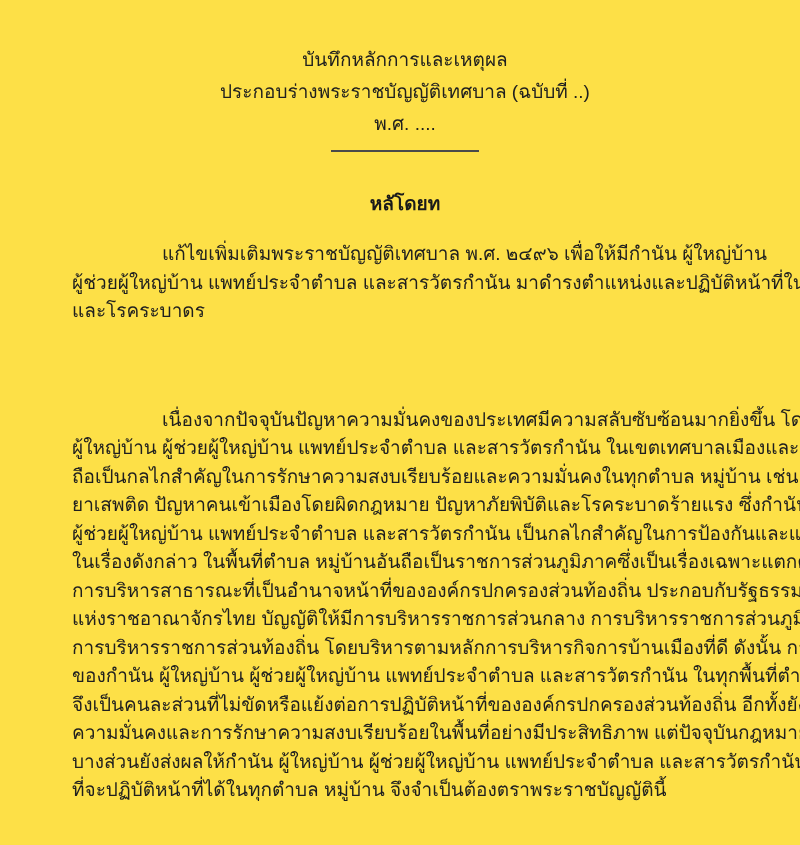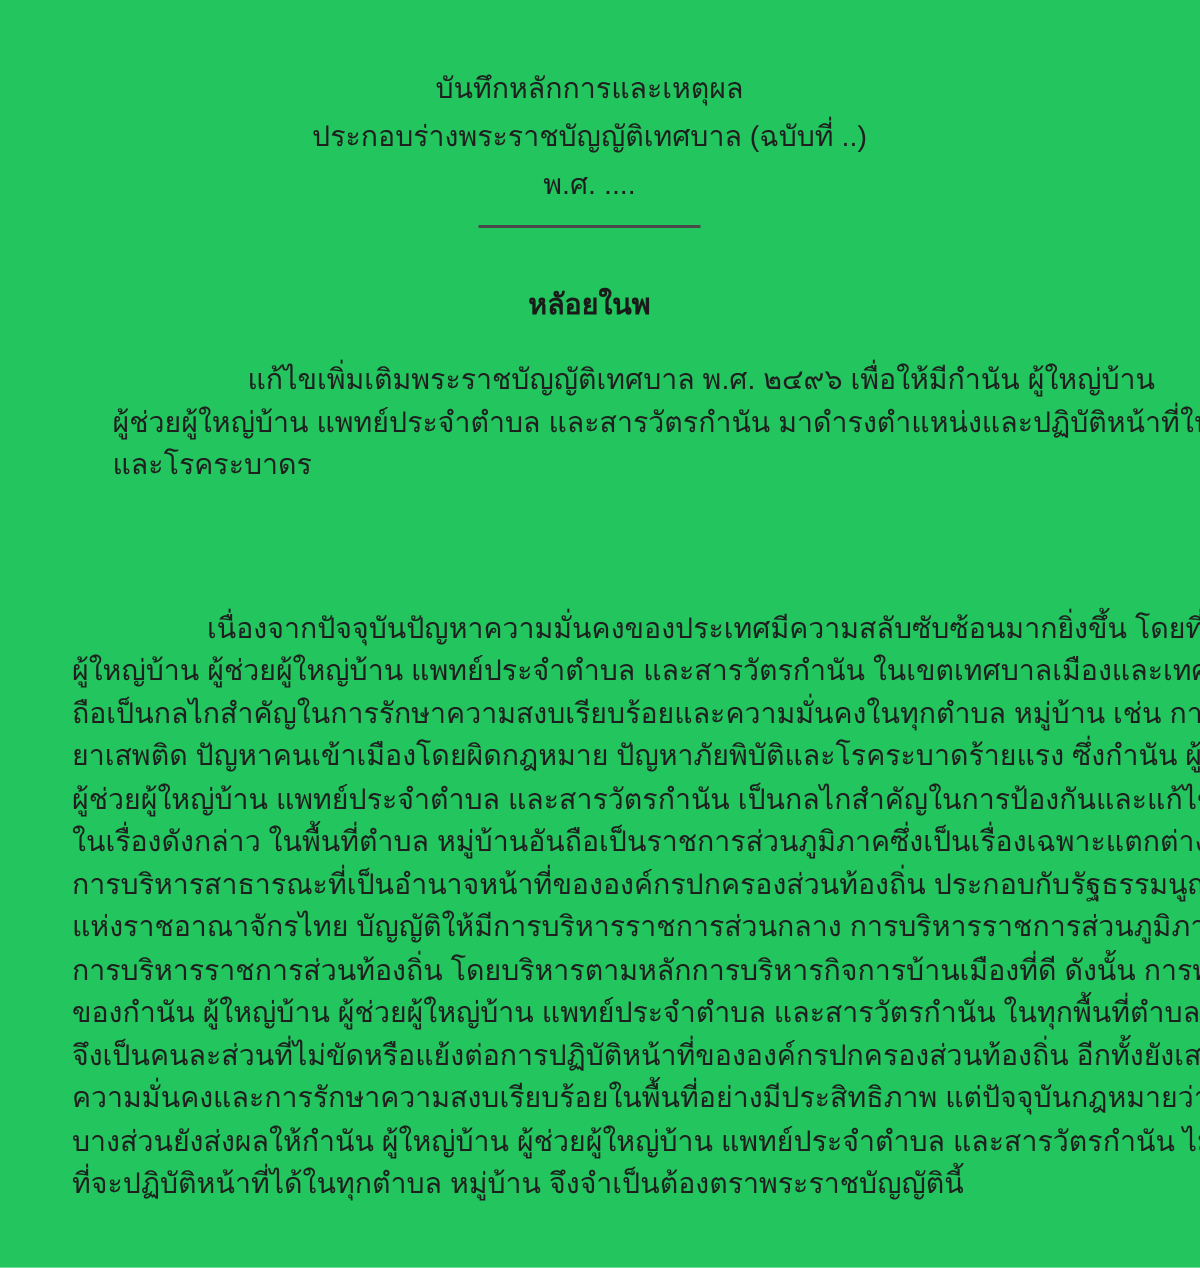--- a/index.html
+++ b/index.html
@@ -9,22 +9,22 @@
   }
   body {
     width: 800px;
     height: 845px;
     overflow: hidden;
   }
   .page {
     box-sizing: border-box;
     width: 800px;
     height: 845px;
-    padding: 44px 62px 0 48px;
-    background: #22c55e;
+    padding: 44px 62px 0 72px;
+    background: #fde047;
     color: #1f1f1f;
     font-family: "Liberation Sans", "DejaVu Sans", sans-serif;
     font-size: 19px;
   }
   .title-block {
     text-align: center;
     line-height: 32px;
   }
   .title-line {
     white-space: nowrap;
@@ -41,21 +41,20 @@
     font-weight: 700;
     text-align: center;
     line-height: 24px;
     color: #1a1a1a;
   }
   .section-principle {
     margin-top: 40px;
   }
   .section-principle .para {
     margin-top: 24px;
-    margin-left: 27px;
   }
   .section-reason {
     margin-top: 80px;
   }
   .section-reason .para {
     margin-top: 20px;
   }
   .para {
     line-height: 28.5px;
   }
@@ -72,21 +71,21 @@
 <div class="page">
 
   <header class="title-block">
     <div class="title-line">บันทึกหลักการและเหตุผล</div>
     <div class="title-line">ประกอบร่างพระราชบัญญัติเทศบาล (ฉบับที่ ..)</div>
     <div class="title-line">พ.ศ. ....</div>
     <div class="divider"></div>
   </header>
 
   <section class="section-principle">
-    <h2 class="section-heading">หลัอยในพ</h2>
+    <h2 class="section-heading">หลัโดยท</h2>
     <div class="para">
         <div class="line indent">แก้ไขเพิ่มเติมพระราชบัญญัติเทศบาล พ.ศ. ๒๔๙๖ เพื่อให้มีกำนัน ผู้ใหญ่บ้าน</div>
         <div class="line">ผู้ช่วยผู้ใหญ่บ้าน แพทย์ประจำตำบล และสารวัตรกำนัน มาดำรงตำแหน่งและปฏิบัติหน้าที่ในเขตเทศบาลเมือง</div>
         <div class="line">และโรคระบาดร</div>
       </div>
   </section>
 
   <section class="section-reason">
     <div class="para">
         <div class="line indent">เนื่องจากปัจจุบันปัญหาความมั่นคงของประเทศมีความสลับซับซ้อนมากยิ่งขึ้น โดยที่กำนัน</div>

